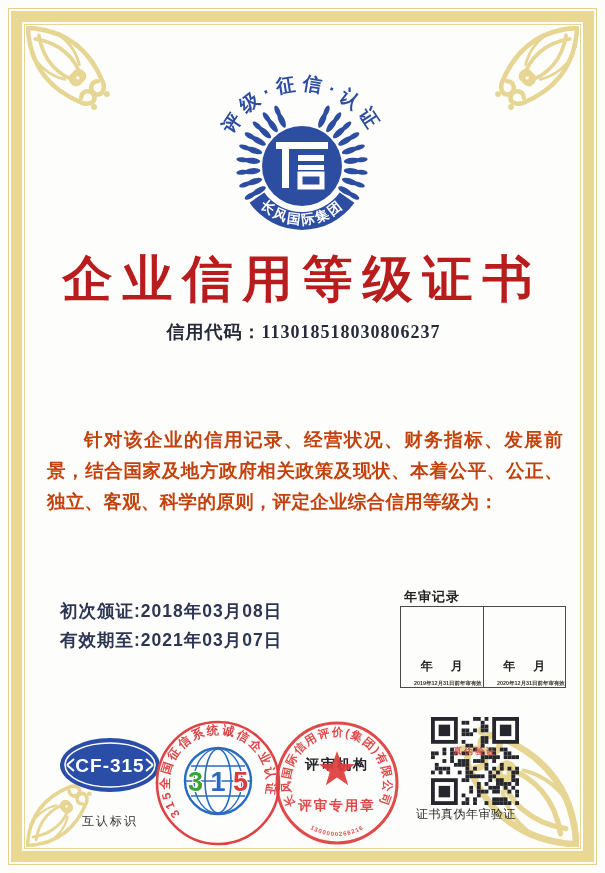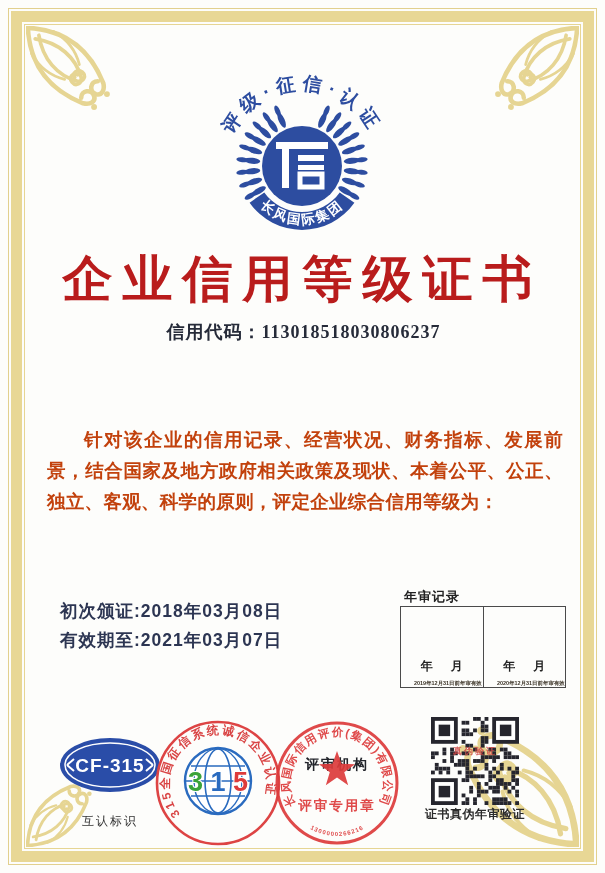--- a/index.html
+++ b/index.html
@@ -47,22 +47,22 @@
   .cf-oval{position:absolute;left:58px;top:737px;width:104px;height:56px;}
   .cf-label{position:absolute;left:58px;top:800px;width:104px;text-align:center;
             font-size:12px;font-weight:normal;color:#333;letter-spacing:2px;margin-top:13px;}
   .globe-seal{position:absolute;left:153px;top:718px;width:130px;height:130px;}
   .star-printed{position:absolute;left:272px;top:756px;width:130px;text-align:center;
                 font-size:14px;font-weight:bold;color:#23252b;letter-spacing:2px;}
   .star-seal{position:absolute;left:272px;top:718px;width:130px;height:130px;opacity:0.92;}
   .qr-wrap{position:absolute;left:431px;top:717px;width:88px;height:88px;}
   .qr-overlay{position:absolute;left:431px;top:745px;width:88px;text-align:center;
               font-size:9px;font-weight:bold;color:#d04848;letter-spacing:2px;opacity:0.85;}
-  .qr-label{position:absolute;left:416px;top:806px;width:118px;text-align:center;
-            font-size:12px;font-weight:bold;color:#2b2b2b;letter-spacing:0.5px;white-space:nowrap;}
+  .qr-label{position:absolute;left:416px;top:806px;width:118px;text-align:left;
+            font-size:12px;font-weight:normal;color:#2b2b2b;letter-spacing:0.5px;white-space:nowrap;}
   svg text{font-family:"Liberation Sans","DejaVu Sans",sans-serif;}
 </style>
 </head>
 <body>
 
 <div class="stage">
 
   <div class="frame-outer"></div>
   <div class="frame-band"></div>
   <div class="frame-inner"></div>

